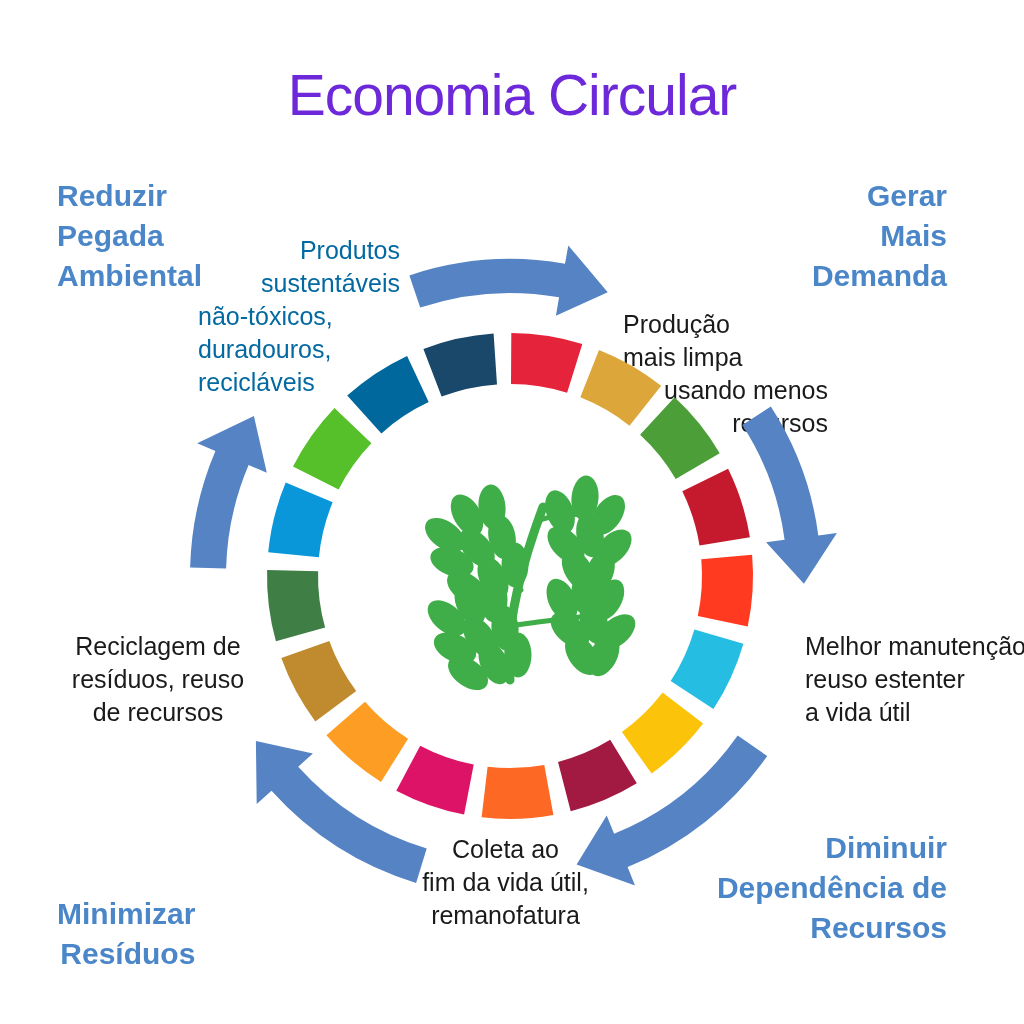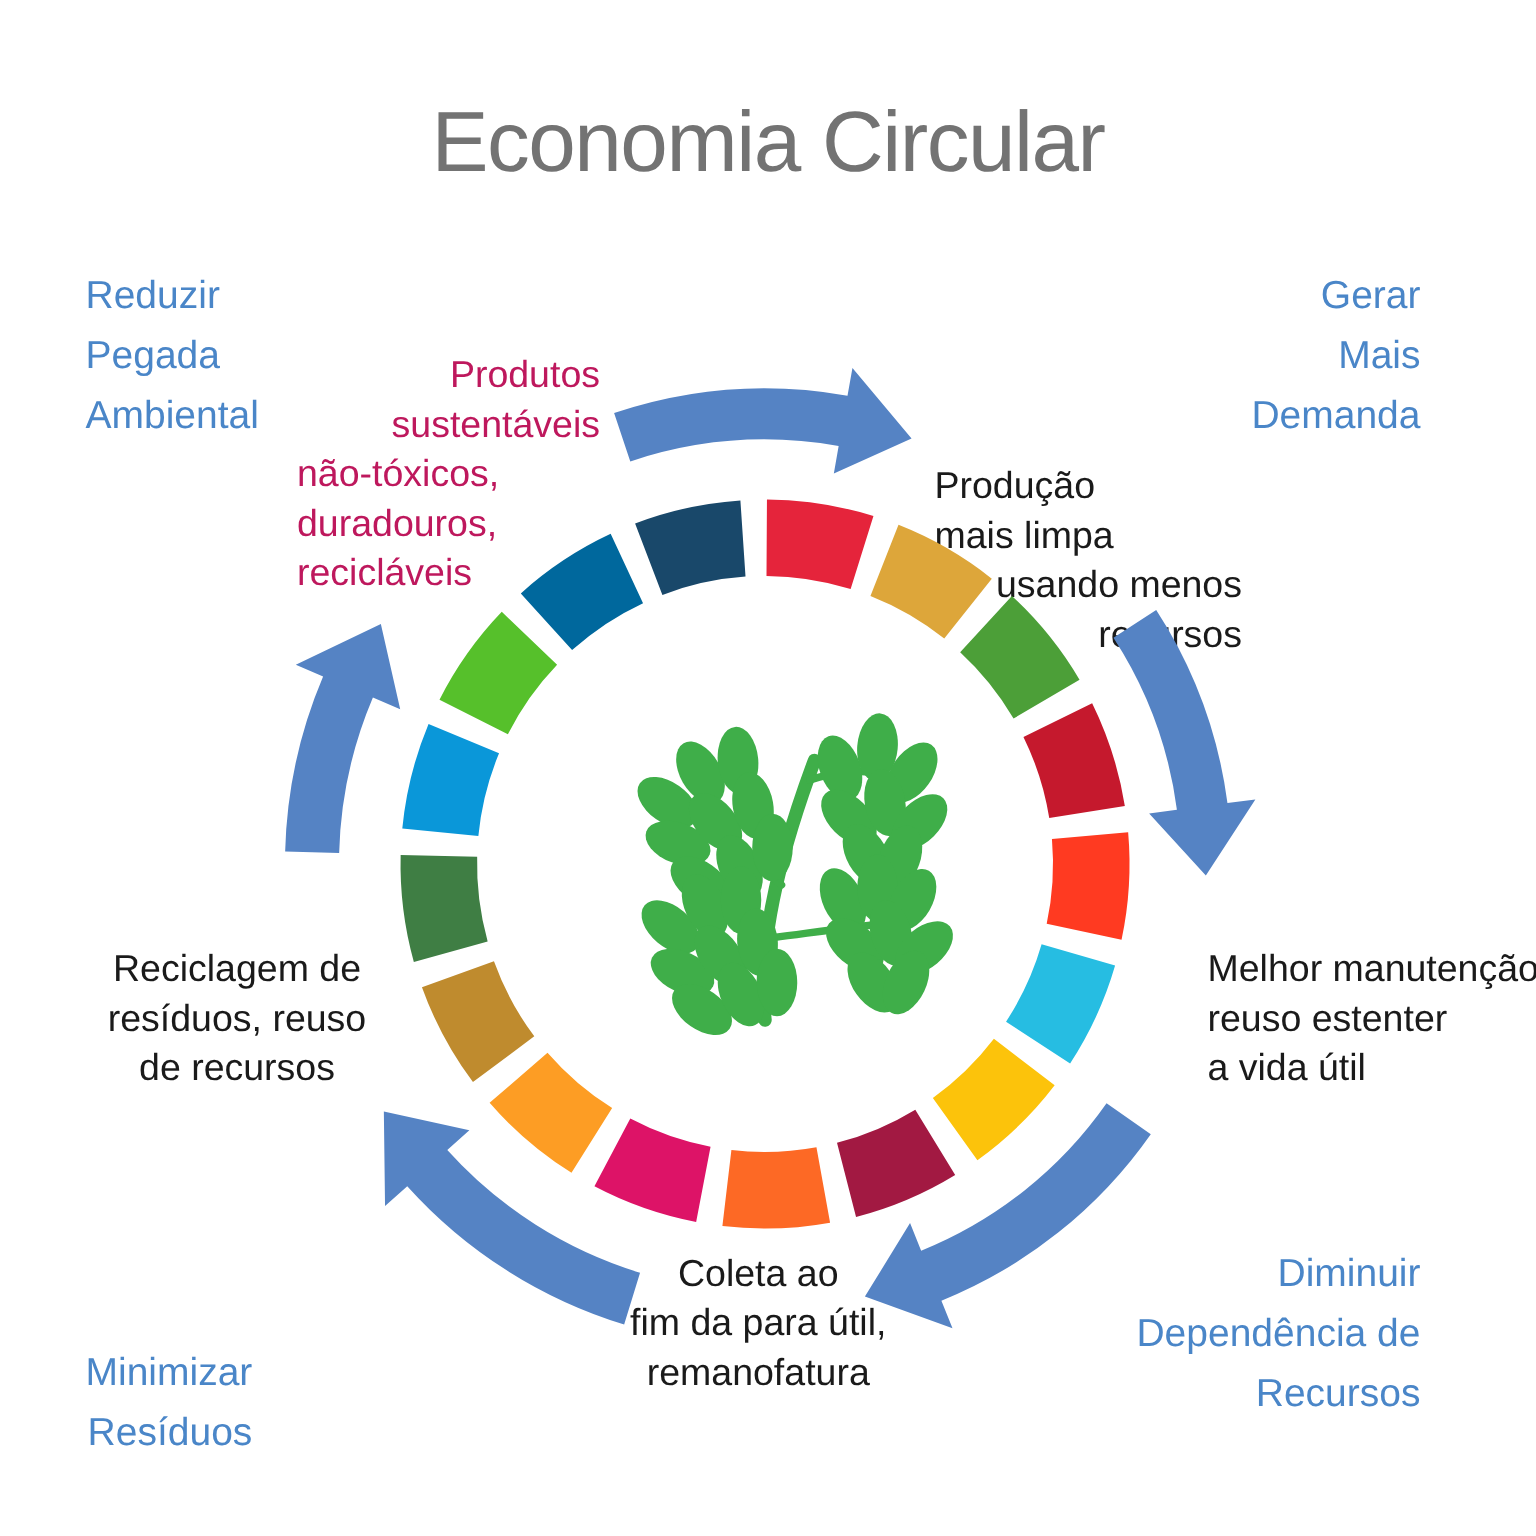--- a/index.html
+++ b/index.html
@@ -4,41 +4,41 @@
 <style>
   html,body{margin:0;padding:0;background:#ffffff;}
   .canvas{
     position:relative;width:1024px;height:1024px;background:#ffffff;overflow:hidden;
     font-family:"Liberation Sans", sans-serif;
   }
   .title{
     position:absolute;left:0;right:0;top:62px;text-align:center;
     font-size:57px;font-weight:500;letter-spacing:-1px;
   }
-  .corner{position:absolute;font-size:26px;line-height:40px;font-weight:400;}
+  .corner{position:absolute;font-size:30px;line-height:40px;font-weight:700;}
   .c-tl{left:57px;top:176px;text-align:left;}
   .c-tr{right:77px;top:176px;text-align:right;}
   .c-bl{left:57px;top:858px;text-align:right;margin-top:36px;}
   .c-br{right:77px;top:828px;text-align:right;}
   .ann{position:absolute;font-size:25px;line-height:33px;}
   .ann-products{left:198px;top:234px;width:202px;text-align:left;}
   .ann-products div:nth-child(-n+2){text-align:right;}
   .ann-production{left:623px;top:264px;width:205px;text-align:left;margin-top:44px;}
   .ann-production div:nth-child(n+3){text-align:right;}
   .ann-maintenance{left:757px;top:630px;width:250px;text-align:left;}
   .ann-collection{left:398px;top:833px;width:215px;text-align:center;}
   .ann-recycling{left:58px;top:630px;width:200px;text-align:center;}
   svg.diagram{position:absolute;left:0;top:0;width:1024px;height:1024px;}
 </style>
 </head>
 <body>
 
 <div class="canvas">
 
-  <div class="title" style="color: #737373;">Economia Circular</div>
+  <div class="title" style="color: #6d28d9;">Economia Circular</div>
 
   <div class="corner c-tl" style="color: rgb(74, 134, 200);">
     <div>Reduzir</div>
     <div>Pegada</div>
     <div>Ambiental</div>
   </div>
 
   <div class="corner c-tr" style="color: rgb(74, 134, 200);">
     <div>Gerar</div>
     <div>Mais</div>
@@ -49,21 +49,21 @@
     <div>Minimizar</div>
     <div>Resíduos</div>
   </div>
 
   <div class="corner c-br" style="color: rgb(74, 134, 200);">
     <div>Diminuir</div>
     <div>Dependência de</div>
     <div>Recursos</div>
   </div>
 
-  <div class="ann ann-products" style="color: #be185d;">
+  <div class="ann ann-products" style="color: #0369a1;">
     <div>Produtos</div>
     <div>sustentáveis</div>
     <div>não-tóxicos,</div>
     <div>duradouros,</div>
     <div>recicláveis</div>
   </div>
 
   <div class="ann ann-production" style="color: rgb(26, 26, 26);">
     <div>Produção</div>
     <div>mais limpa</div>
@@ -72,21 +72,21 @@
   </div>
 
   <div class="ann ann-maintenance" style="color: rgb(26, 26, 26); margin-left: 48px;">
     <div>Melhor manutenção</div>
     <div>reuso estenter</div>
     <div>a vida útil</div>
   </div>
 
   <div class="ann ann-collection" style="color: rgb(26, 26, 26);">
     <div>Coleta ao</div>
-    <div>fim da para útil,</div>
+    <div>fim da vida útil,</div>
     <div>remanofatura</div>
   </div>
 
   <div class="ann ann-recycling" style="color: rgb(26, 26, 26);">
     <div>Reciclagem de</div>
     <div>resíduos, reuso</div>
     <div>de recursos</div>
   </div>
 
   <svg class="diagram" viewBox="0 0 1024 1024">

